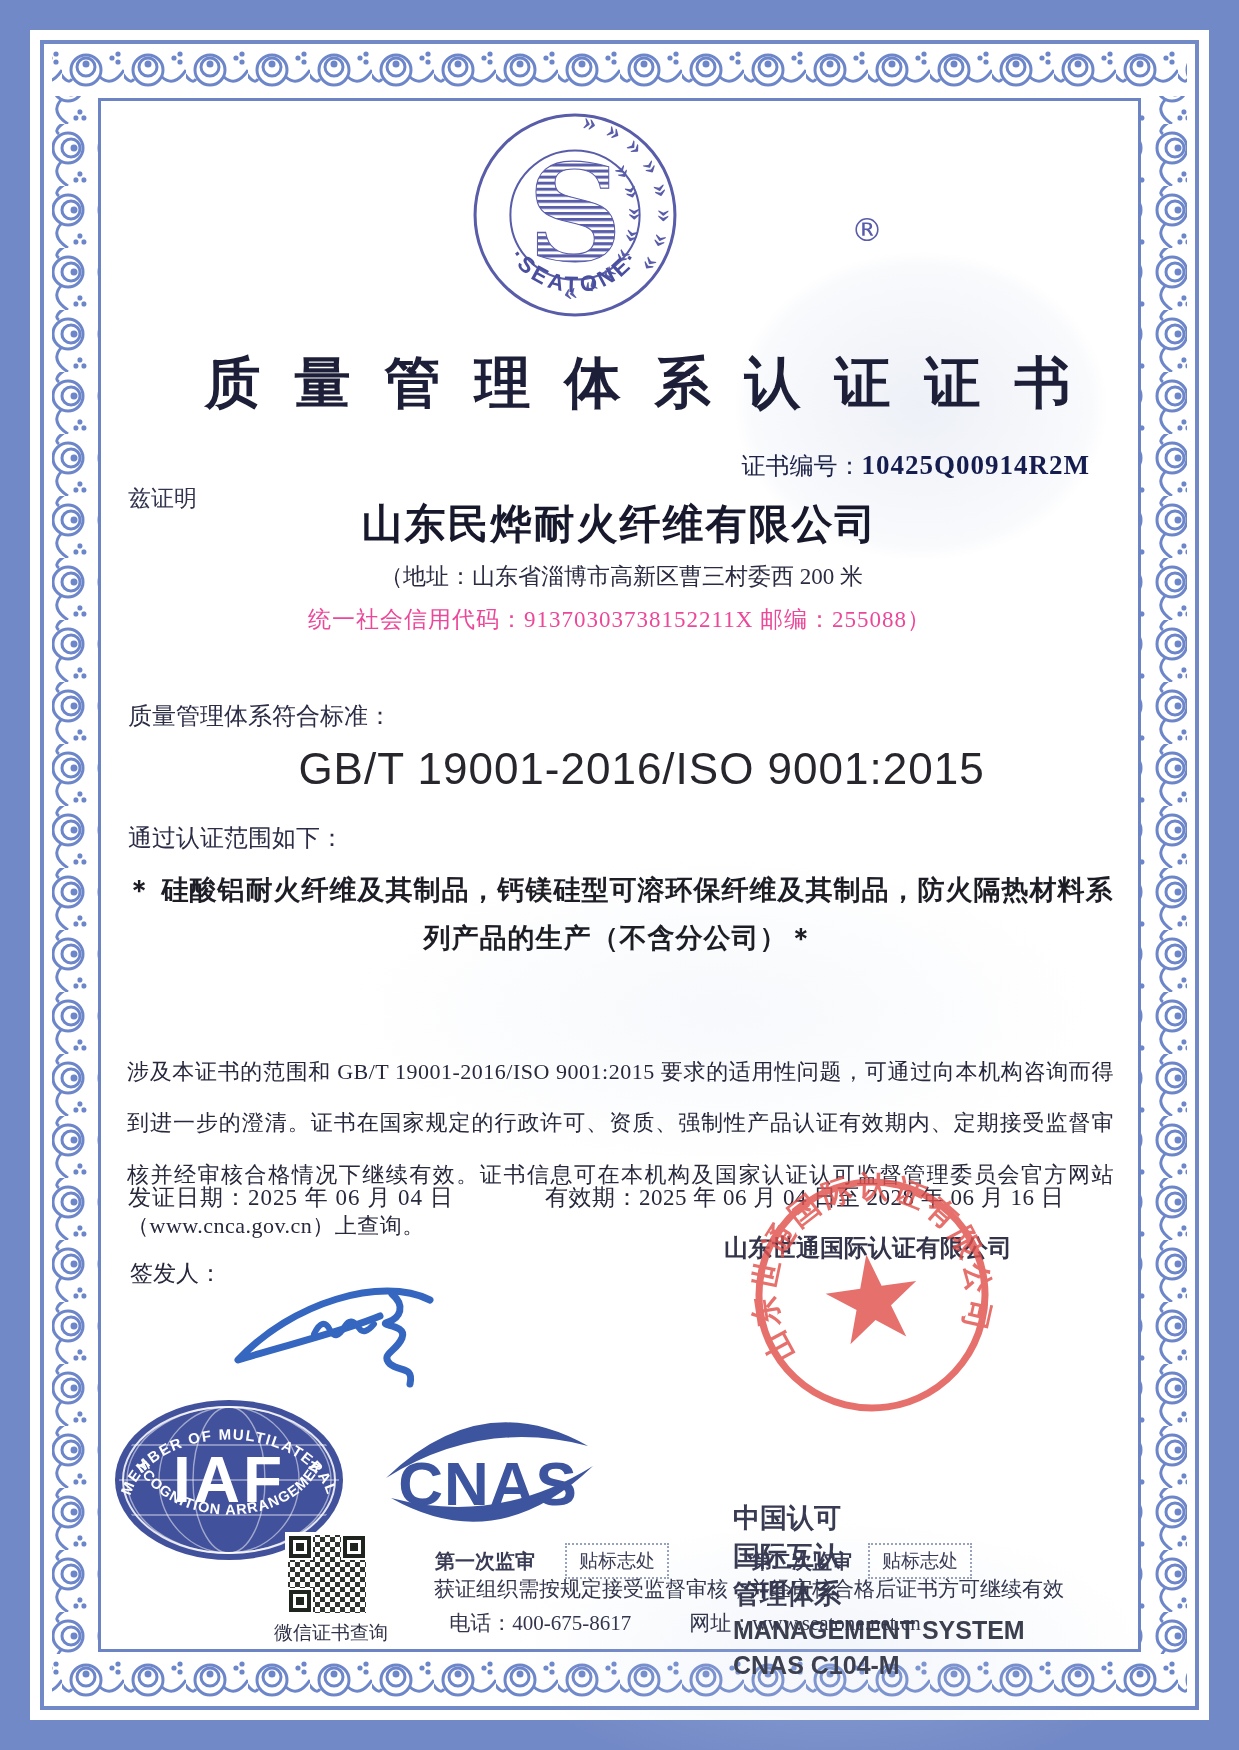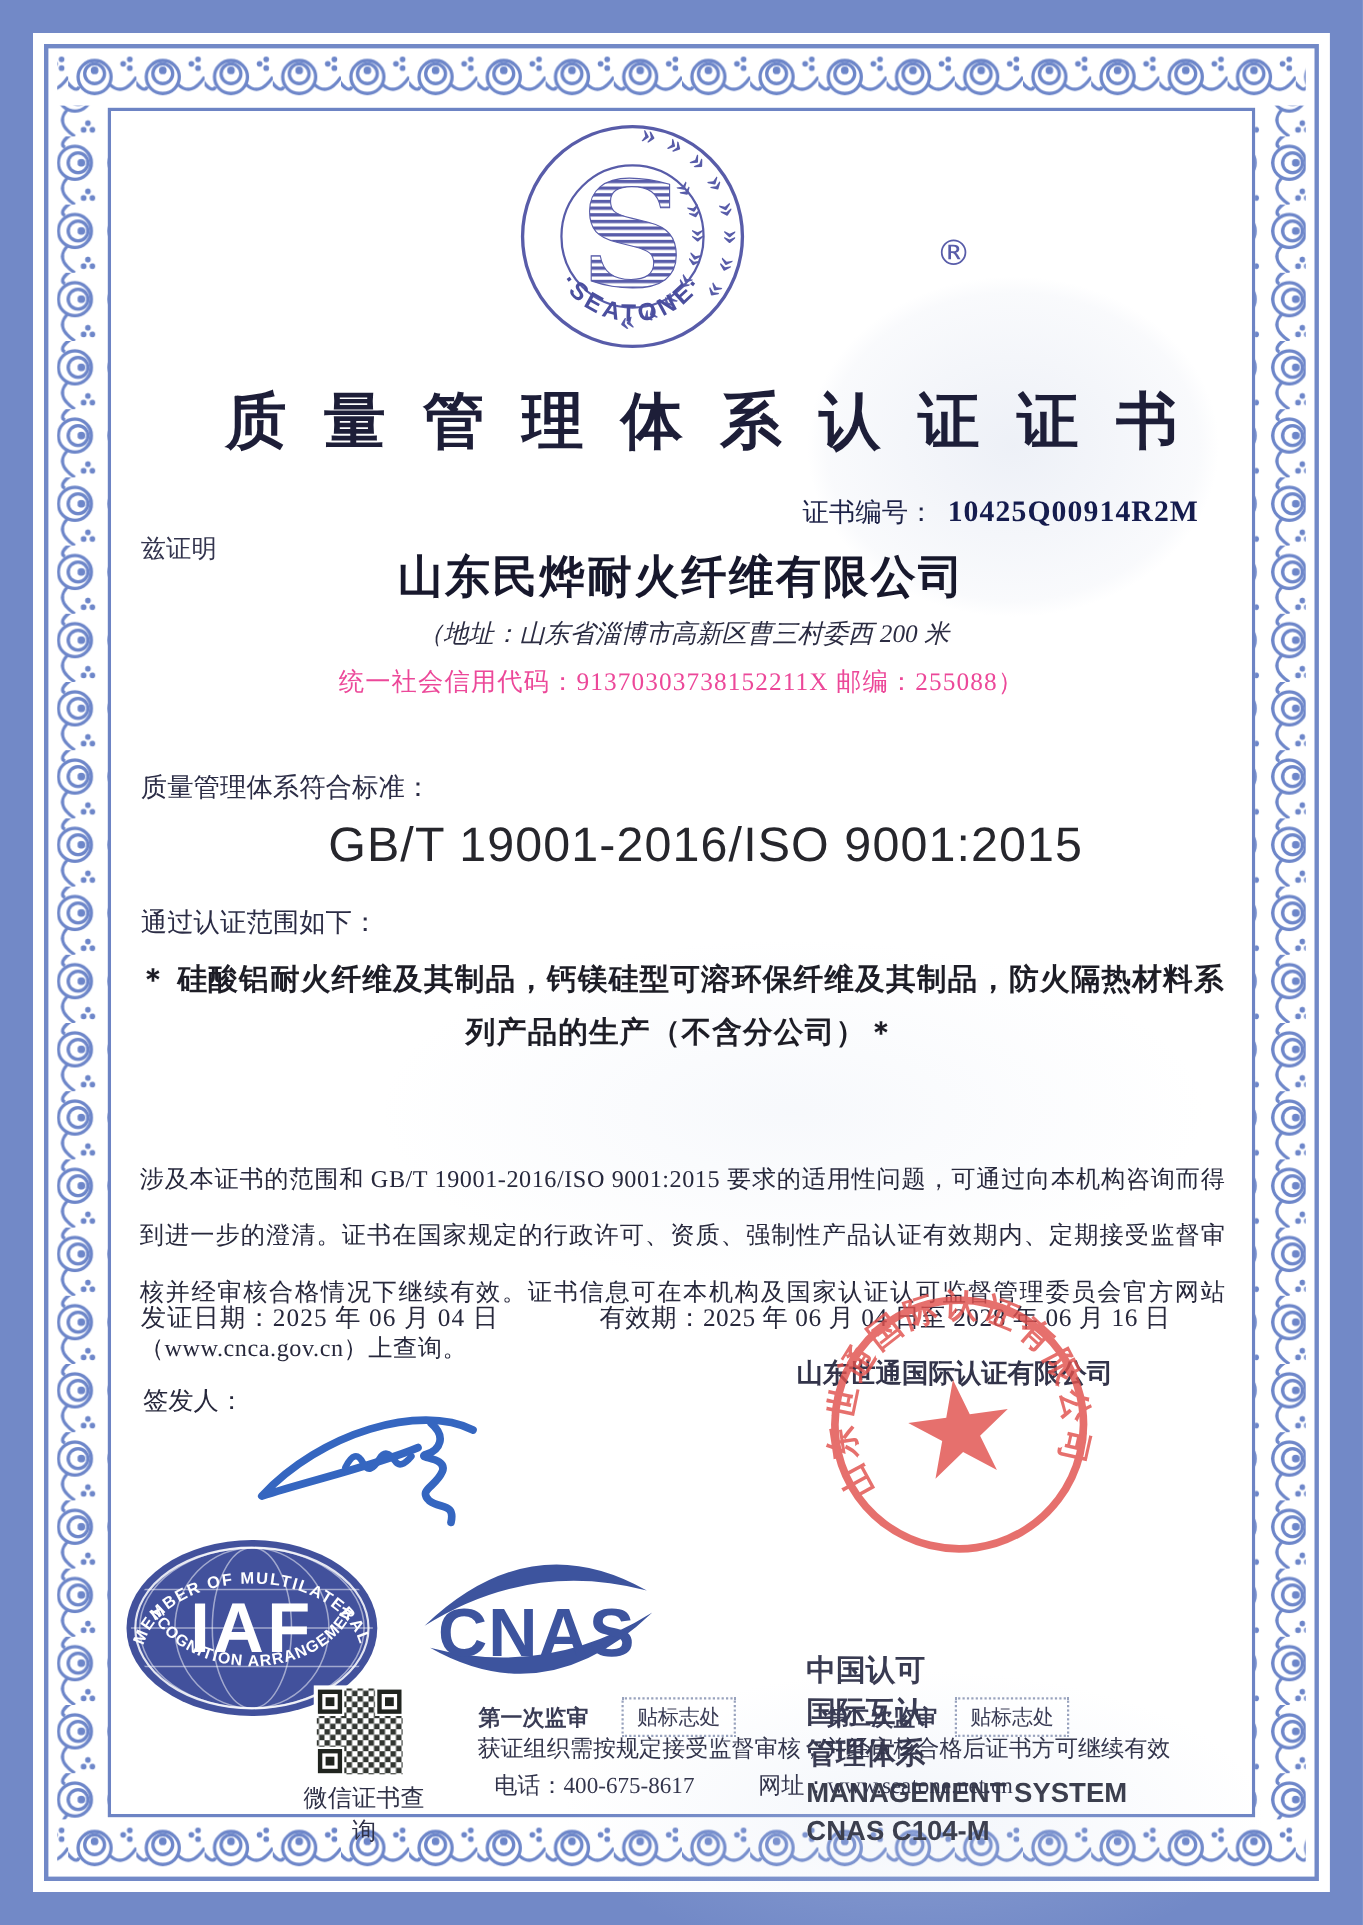--- a/index.html
+++ b/index.html
@@ -15,24 +15,24 @@
   .wash-globe{left:560px;top:90px;width:520px;height:430px;
     background:radial-gradient(closest-side,rgba(196,206,228,0.30),rgba(196,206,228,0.10) 65%,rgba(196,206,228,0) 72%);}
   .wash-mid{left:120px;top:700px;width:1000px;height:420px;
     background:radial-gradient(closest-side,rgba(210,220,238,0.18),rgba(210,220,238,0) 75%);}
   .wash-bottom{left:320px;top:1380px;width:820px;height:340px;
     background:radial-gradient(closest-side,rgba(205,217,238,0.25),rgba(205,217,238,0) 78%);}
   .title{left:0;right:0;top:346px;text-align:center;font-size:56px;font-weight:bold;color:#1d1e38;
     letter-spacing:34px;text-indent:34px;margin-left:36px;}
   .certno-row{top:450px;left:0;right:149px;text-align:right;color:#1b2150;font-size:24px;}
   .certno-label{font-size:24px;color:#1d2247;}
-  .certno-value{font-weight:bold;font-size:27px;color:#151c4e;letter-spacing:1px;margin-left:12px;}
+  .certno-value{font-weight:bold;font-size:27px;color:#151c4e;letter-spacing:1px;}
   .certify{top:483px;left:128px;font-size:23px;color:#33344e;}
   .company{top:497px;left:0;right:0;text-align:center;font-size:41px;font-weight:bold;color:#17182c;letter-spacing:2px;}
-  .addr{top:561px;left:4px;right:0;text-align:center;font-size:23px;color:#2b2c42;font-style:italic;}
+  .addr{top:561px;left:4px;right:0;text-align:center;font-size:23px;color:#2b2c42;}
   .credit{top:604px;left:0;right:0;text-align:center;font-size:23px;color:#ec4899;letter-spacing:1px;}
   .stdlabel{top:700px;left:128px;font-size:24px;color:#2b2c45;}
   .standard{top:744px;left:0;right:0;text-align:center;font-size:44px;color:#26262c;
     font-family:"Liberation Sans","DejaVu Sans",sans-serif;letter-spacing:1px;padding-left:44px;}
   .scopelabel{top:822px;left:128px;font-size:24px;color:#2b2c45;}
   .scope{top:866px;left:122px;right:122px;text-align:center;font-size:27px;font-weight:bold;
     color:#1d1d26;line-height:1.78;letter-spacing:1px;}
   .notice{top:1046px;left:127px;width:987px;font-size:22px;color:#27283c;line-height:2.34;
     text-align:justify;letter-spacing:0.5px;}
   .issue{top:1182px;left:128px;font-size:23px;color:#27283c;letter-spacing:1px;}
@@ -43,21 +43,21 @@
   .cnas-claims .cn{font-size:27px;line-height:38px;font-weight:bold;}
   .cnas-claims .en{font-family:"Liberation Sans","DejaVu Sans",sans-serif;font-weight:bold;
     font-size:25px;line-height:35px;color:#3c3f4e;}
   .audit-label{top:1548px;font-size:20px;color:#3a3c55;font-weight:bold;}
   .sticker-box{top:1543px;border:2px dotted #98a2bd;color:#3a3c55;font-size:19px;
     padding:3px 12px;background:rgba(255,255,255,.6);}
   .foot-note{top:1575px;left:345px;width:680px;text-align:right;font-size:21px;color:#33354c;padding-left:39px;}
   .foot-addr{top:1602px;left:345px;width:680px;text-align:center;font-size:21px;color:#33354c;}
   .foot-contact{top:1629px;left:345px;width:680px;text-align:center;font-size:21px;color:#33354c;
     display:flex;justify-content:center;gap:58px;}
-  .qr-caption{top:1620px;left:268px;width:126px;text-align:center;font-size:22px;color:#2f3147;}
+  .qr-caption{top:1620px;left:268px;width:126px;text-align:center;font-size:19px;color:#2f3147;}
   .regmark{top:110px;left:750px;font-size:32px;color:#585ca9;font-family:"DejaVu Sans",sans-serif;}
 </style>
 </head>
 <body>
 
 <div class="page">
 
   <svg class="ornament-svg" width="1239" height="1750" aria-hidden="true">
     <defs>
       <pattern id="scrollTile" width="62" height="46" patternUnits="userSpaceOnUse">

